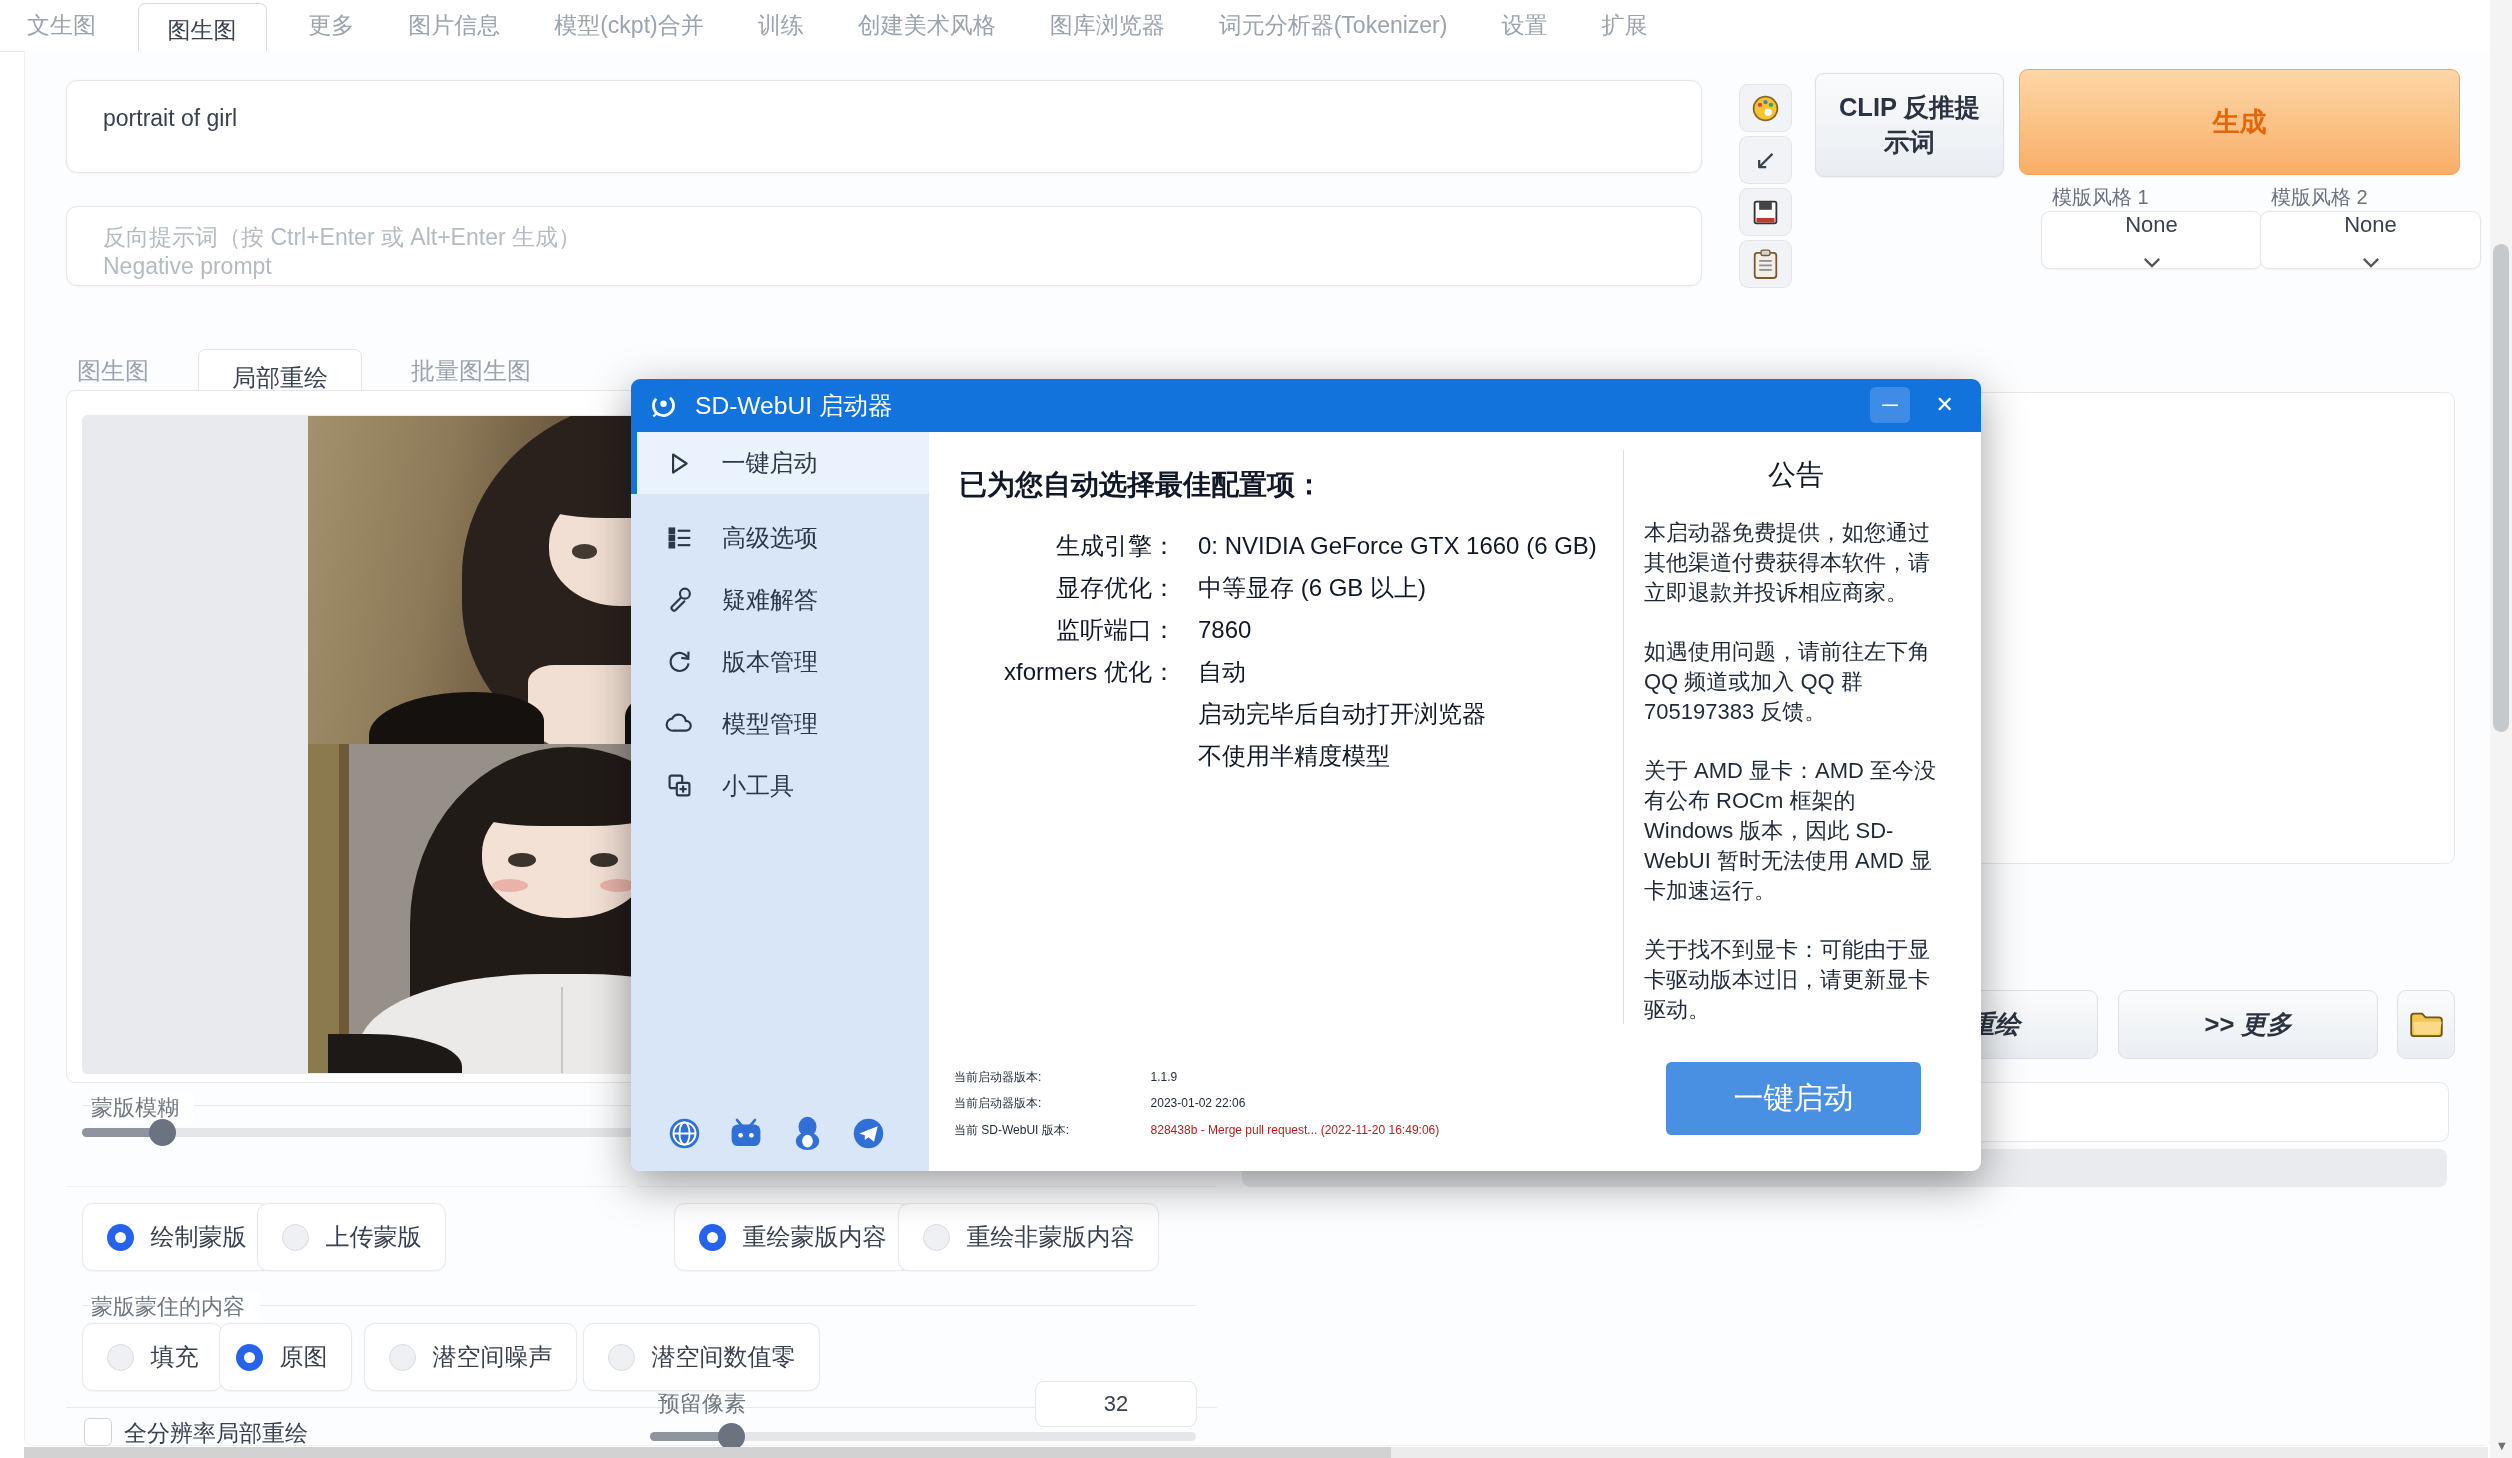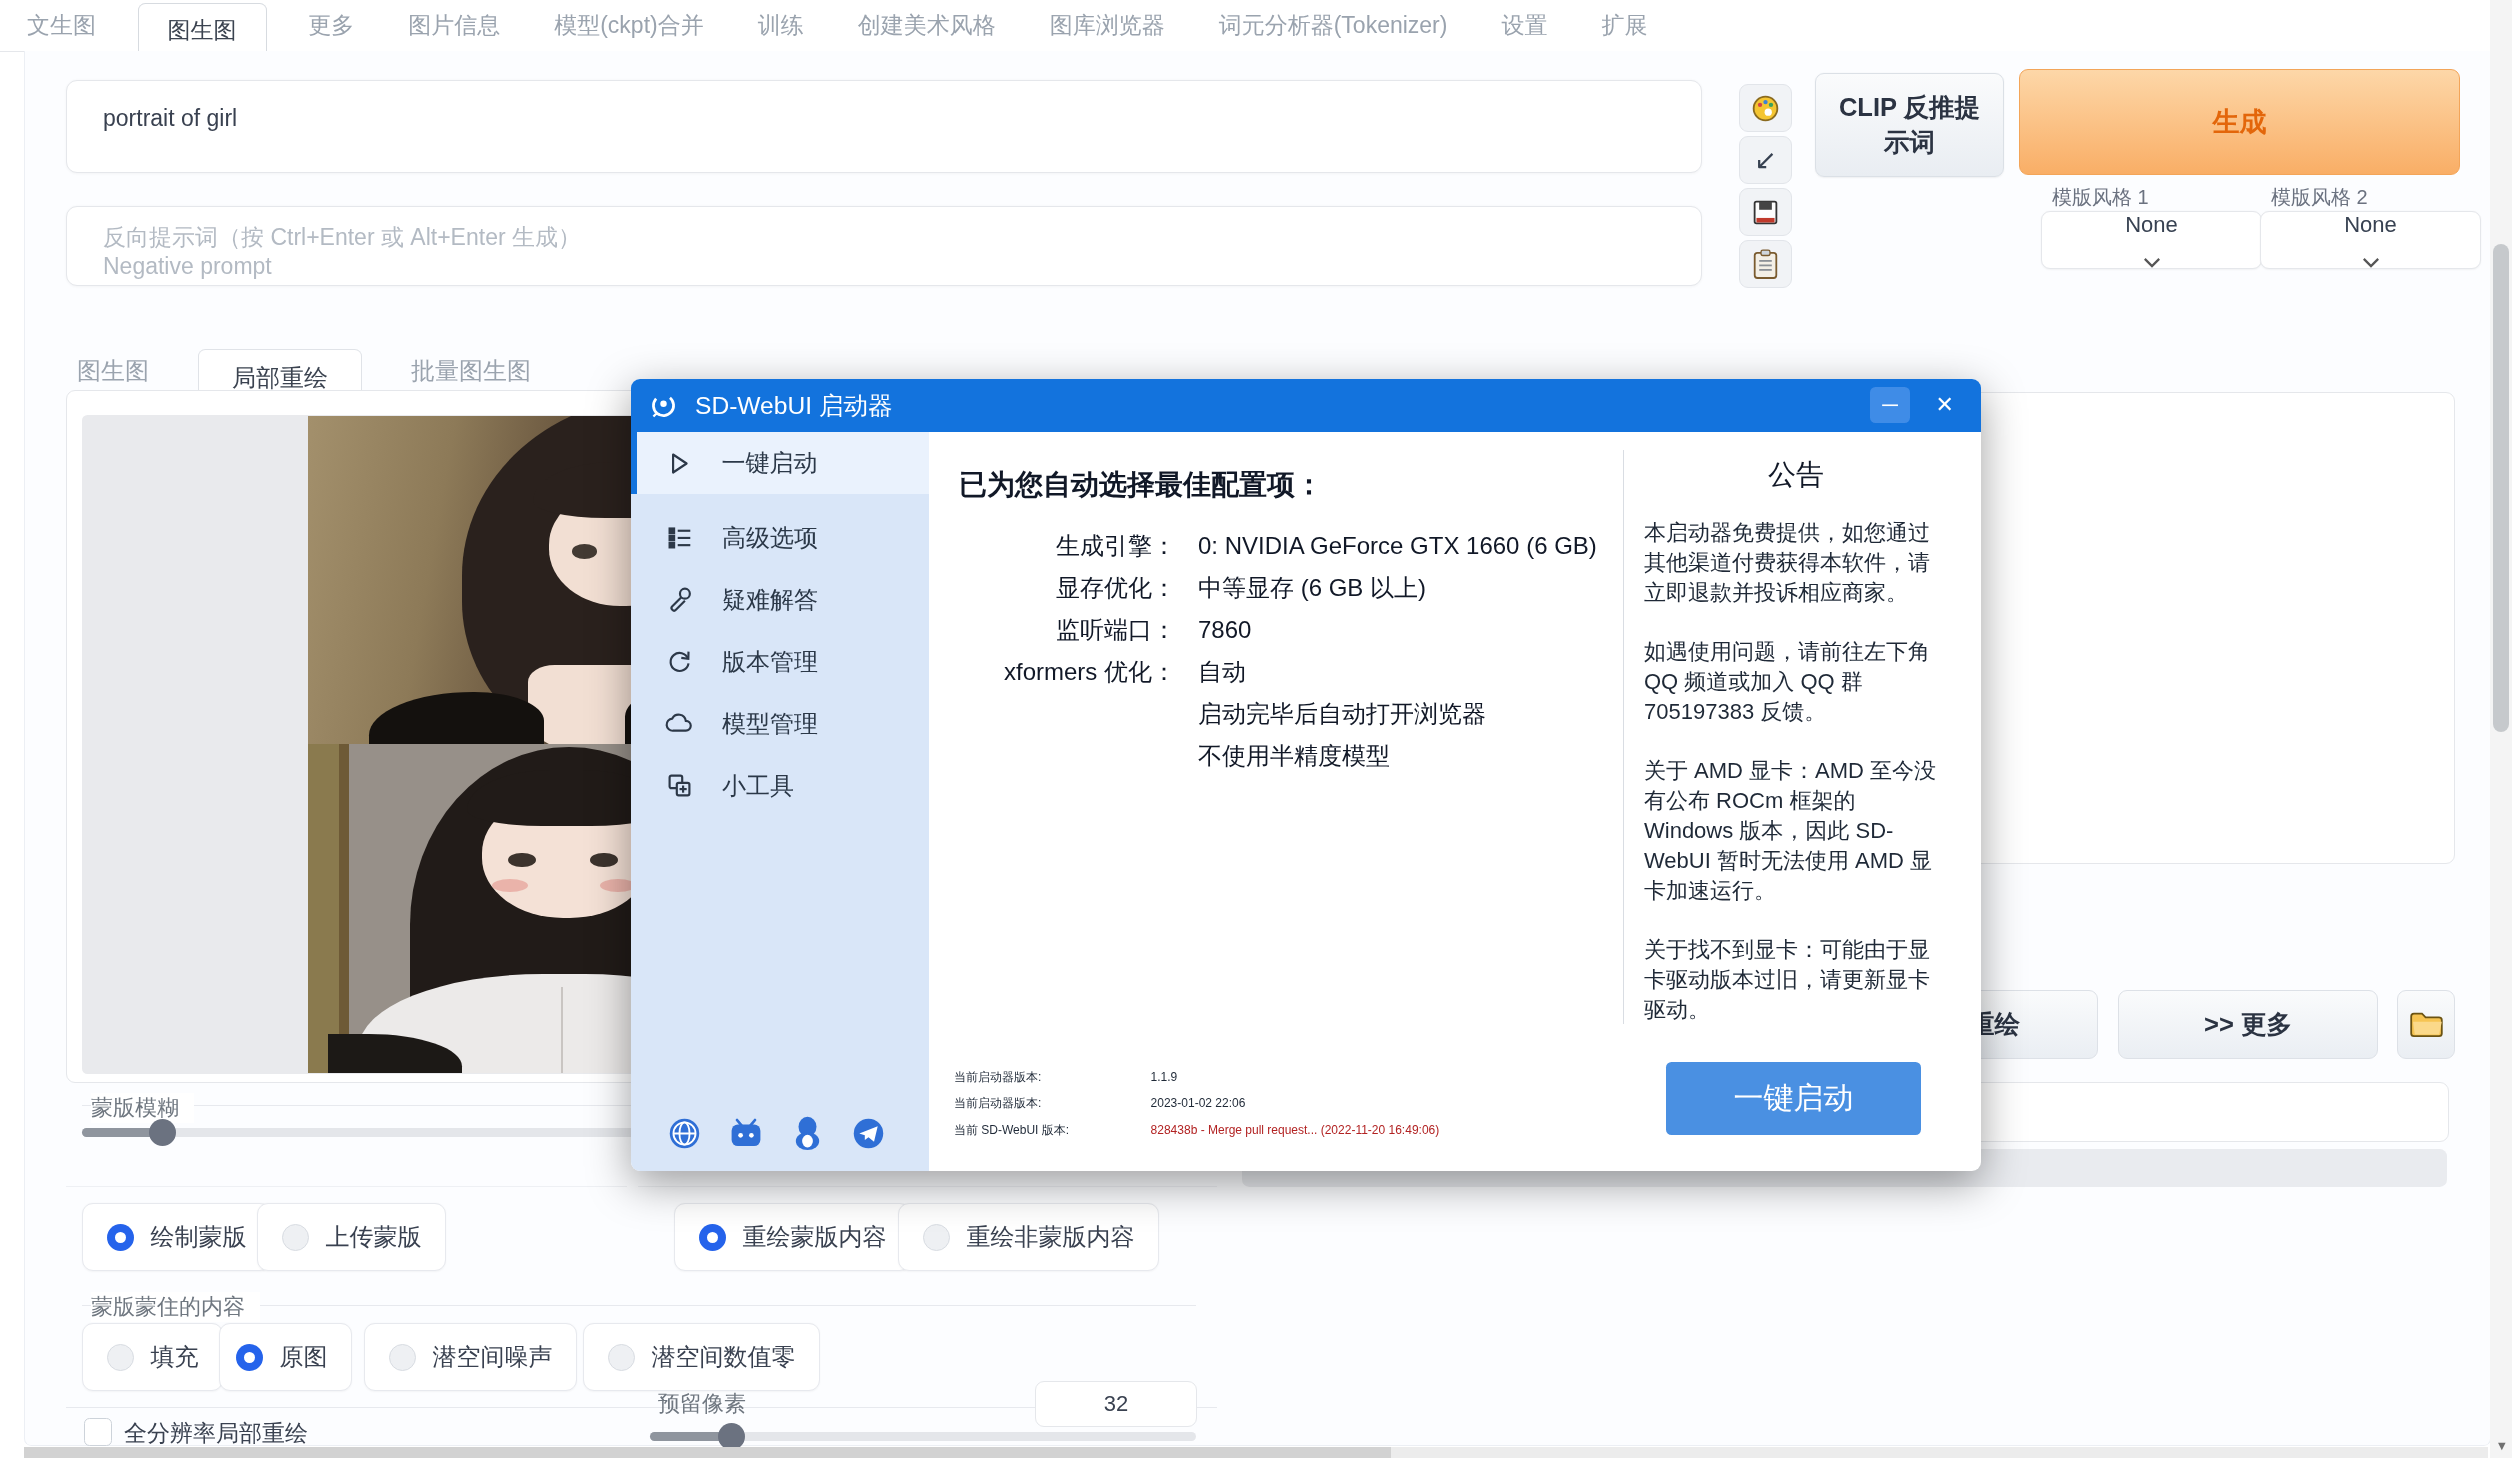--- a/index.html
+++ b/index.html
@@ -33,21 +33,21 @@
   .fill{position:absolute;height:9px;background:#8f959e;border-radius:5.5px;}
   .knob{position:absolute;width:27px;height:27px;border-radius:50%;background:#6b7280;top:-9px;cursor:pointer;}
   
   .chip{position:absolute;height:66px;background:#fff;border:0.9px solid #e7e9ee;border-radius:11px;box-shadow:0 0.9px 1.8px rgba(0,0,0,.04);display:flex;align-items:center;padding:0 24px;font-size:24px;color:#394150;cursor:pointer;white-space:nowrap;}
   .rad{width:27px;height:27px;border-radius:50%;margin-right:16.4px;box-sizing:border-box;}
   .rad.on{background:#2563eb;border:none;position:relative;}
   .rad.on:after{content:"";position:absolute;left:8.2px;top:8.2px;width:11px;height:11px;border-radius:50%;background:#fff;}
   .rad.off{background:#eef0f3;border:0.9px solid #d8dce2;}
   .checkbox{position:absolute;width:25.5px;height:25.5px;border:0.9px solid #cdd3da;border-radius:5.5px;background:#fff;cursor:pointer;}
   
-  .graybtn{position:absolute;height:67px;background:linear-gradient(180deg,#fafbfc,#eaeef3);border:0.9px solid #dde1e7;border-radius:9px;display:flex;align-items:center;justify-content:center;font-weight:bold;font-size:25.5px;color:#2b3342;cursor:pointer;}
+  .graybtn{position:absolute;height:67px;background:linear-gradient(180deg,#fafbfc,#eaeef3);border:0.9px solid #dde1e7;border-radius:9px;display:flex;align-items:center;justify-content:center;font-weight:bold;font-size:25.5px;color:#2b3342;cursor:pointer;font-style:italic;}
   
   .dialog{position:absolute;left:631px;top:351px;width:1350px;height:792px;background:#fff;border-radius:9px;box-shadow:0 12.8px 44px rgba(0,0,0,.38);overflow:hidden;z-index:50;margin-top:28px;}
   .dlg-title{position:absolute;left:0;top:0;width:100%;height:53px;background:#1373dd;display:flex;align-items:center;}
   .dlg-title .t{color:#fff;font-size:24.6px;margin-left:14.6px;}
   .winbtn{position:absolute;top:8.2px;width:40px;height:36px;display:flex;align-items:center;justify-content:center;color:#fff;font-size:22px;cursor:pointer;border-radius:5.5px;}
   .sidebar{position:absolute;left:0;top:53px;width:298px;height:739px;background:#d9e6f8;}
   .sideitem{position:relative;height:62px;display:flex;align-items:center;font-size:24px;color:#2b3848;cursor:pointer;}
   .sideitem .ic{width:31px;height:31px;margin:0 27px 0 33px;display:flex;align-items:center;justify-content:center;}
   .sideitem.active{background:#eaf2fd;border-left:6.4px solid #1373dd;}
   .sideitem.active .ic{margin-left:26.4px;}

